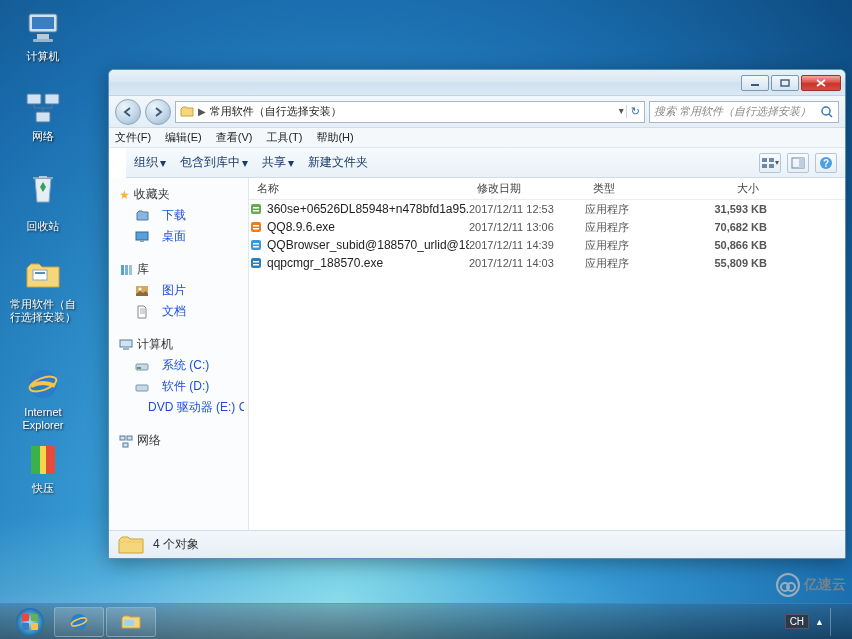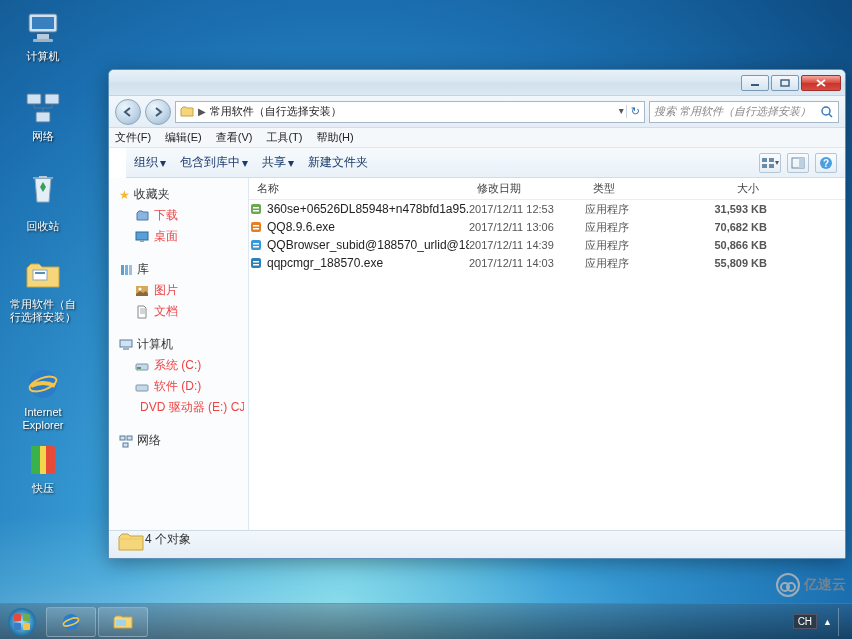--- a/index.html
+++ b/index.html
@@ -22,35 +22,35 @@
     .menubar { height:20px; background:#f4f8fb; display:flex; align-items:center; padding:0 6px; gap:14px; font-size:11px; color:#222; border-bottom:1px solid #e0e8ef; }
     .menubar span { cursor:pointer; }
     .toolbar { height:30px; background:linear-gradient(to bottom,#f6fafd,#e9f1f8); display:flex; align-items:center; padding:0 8px; gap:14px; font-size:12px; color:#1a3a6a; border-bottom:1px solid #d0dde8;margin-left:17px; }
     .toolbar .titem { display:flex; align-items:center; gap:2px; cursor:pointer; }
     .toolbar .right { margin-left:auto; display:flex; gap:6px; }
     .ticonbtn { width:22px; height:20px; border:1px solid #b4c6d6; background:linear-gradient(to bottom,#fafcfe,#e6eef5); border-radius:2px; display:flex; align-items:center; justify-content:center; cursor:pointer; }
     .body { display:flex; height:calc(100% - 26px - 32px - 20px - 30px - 28px); }
     .sidebar { width:140px; background:#fafcfe; border-right:1px solid #e0e8ef; padding:6px 4px; font-size:12px; overflow:hidden; }
     .sgroup { margin-bottom:12px; }
     .sgroup .shead { display:flex; align-items:center; gap:4px; padding:2px 6px; color:#333; cursor:pointer; }
-    .sgroup .sitem { display:flex; align-items:center; gap:5px; padding:2px 6px 2px 22px; color:#ef4444; cursor:pointer; }
+    .sgroup .sitem { display:flex; align-items:center; gap:13px; padding:2px 6px 2px 22px; color:#1d4ed8; cursor:pointer; }
     .staricon { color:#f7b531; }
     .filelist { flex:1; background:#fff; font-size:12px; }
     .colhead { display:flex; border-bottom:1px solid #e6edf3; height:22px; align-items:center; color:#444; font-size:11px; }
     .colhead div { padding:0 8px; }
     .c-name{width:220px;} .c-date{width:116px;} .c-type{width:102px;} .c-size{width:80px; text-align:right;}
     .frow { display:flex; height:18px; align-items:center; color:#222; cursor:pointer;}
     .frow .c-name{display:flex;align-items:center;gap:4px; white-space:nowrap; overflow:hidden; text-overflow:ellipsis;}
     .frow .c-date,.frow .c-type{color:#555; font-size:11px;}
     .frow .c-size{color:#555; font-size:11px;font-weight:bold;}
     .fileico{width:14px;height:14px;flex-shrink:0;display:inline-flex;align-items:center;justify-content:center;}
-    .statusbar { height:28px; background:linear-gradient(to bottom,#f2f7fb,#e5eef6); border-top:1px solid #d0dde8; display:flex; padding:0 8px; font-size:12px; color:#333; }
+    .statusbar { height:28px; background:linear-gradient(to bottom,#f2f7fb,#e5eef6); border-top:1px solid #d0dde8; display:flex; align-items:center; padding:0 8px; gap:8px; font-size:12px; color:#333; }
     .statusbar .folderico{width:28px;height:22px;}
     
-    .taskbar { position:absolute; bottom:0; left:0; right:0; height:36px; background:linear-gradient(to bottom, rgba(60,80,100,0.35), rgba(20,30,40,0.55)); backdrop-filter:blur(2px); display:flex; align-items:center; padding:0 0; border-top:1px solid rgba(255,255,255,0.25); }
+    .taskbar { position:absolute; bottom:0; left:0; right:0; height:36px; background:linear-gradient(to bottom, rgba(60,80,100,0.35), rgba(20,30,40,0.55)); backdrop-filter:blur(2px); display:flex; align-items:center; padding:0 8px; border-top:1px solid rgba(255,255,255,0.25); }
     .startbtn { width:44px; height:32px; display:flex; align-items:center; justify-content:center; cursor:pointer; }
     .taskbtn { width:50px; height:30px; margin-left:2px; border:1px solid rgba(255,255,255,0.25); border-radius:3px; background:linear-gradient(to bottom, rgba(255,255,255,0.18), rgba(255,255,255,0.05)); display:flex; align-items:center; justify-content:center; cursor:pointer; }
     .tray { margin-left:auto; display:flex; align-items:center; height:100%; color:#fff; font-size:11px; gap:6px; padding-right:4px;}
     .lang { background:#2a3a48; border:1px solid #556; padding:1px 4px; font-size:10px;}
     .watermark { position:absolute; right:6px; bottom:42px; display:flex; align-items:center; gap:4px; color:#888; font-size:14px; font-weight:bold; opacity:0.8;}
     .wmcircle{width:24px;height:24px;border:2px solid #bbb;border-radius:50%;position:relative;}
     .wmcircle::before,.wmcircle::after{content:'';position:absolute;width:6px;height:6px;border:2px solid #bbb;border-radius:50%;}
     .wmcircle::before{left:2px;top:7px;} .wmcircle::after{right:2px;top:7px;}
     svg{display:block;}
   </style>

